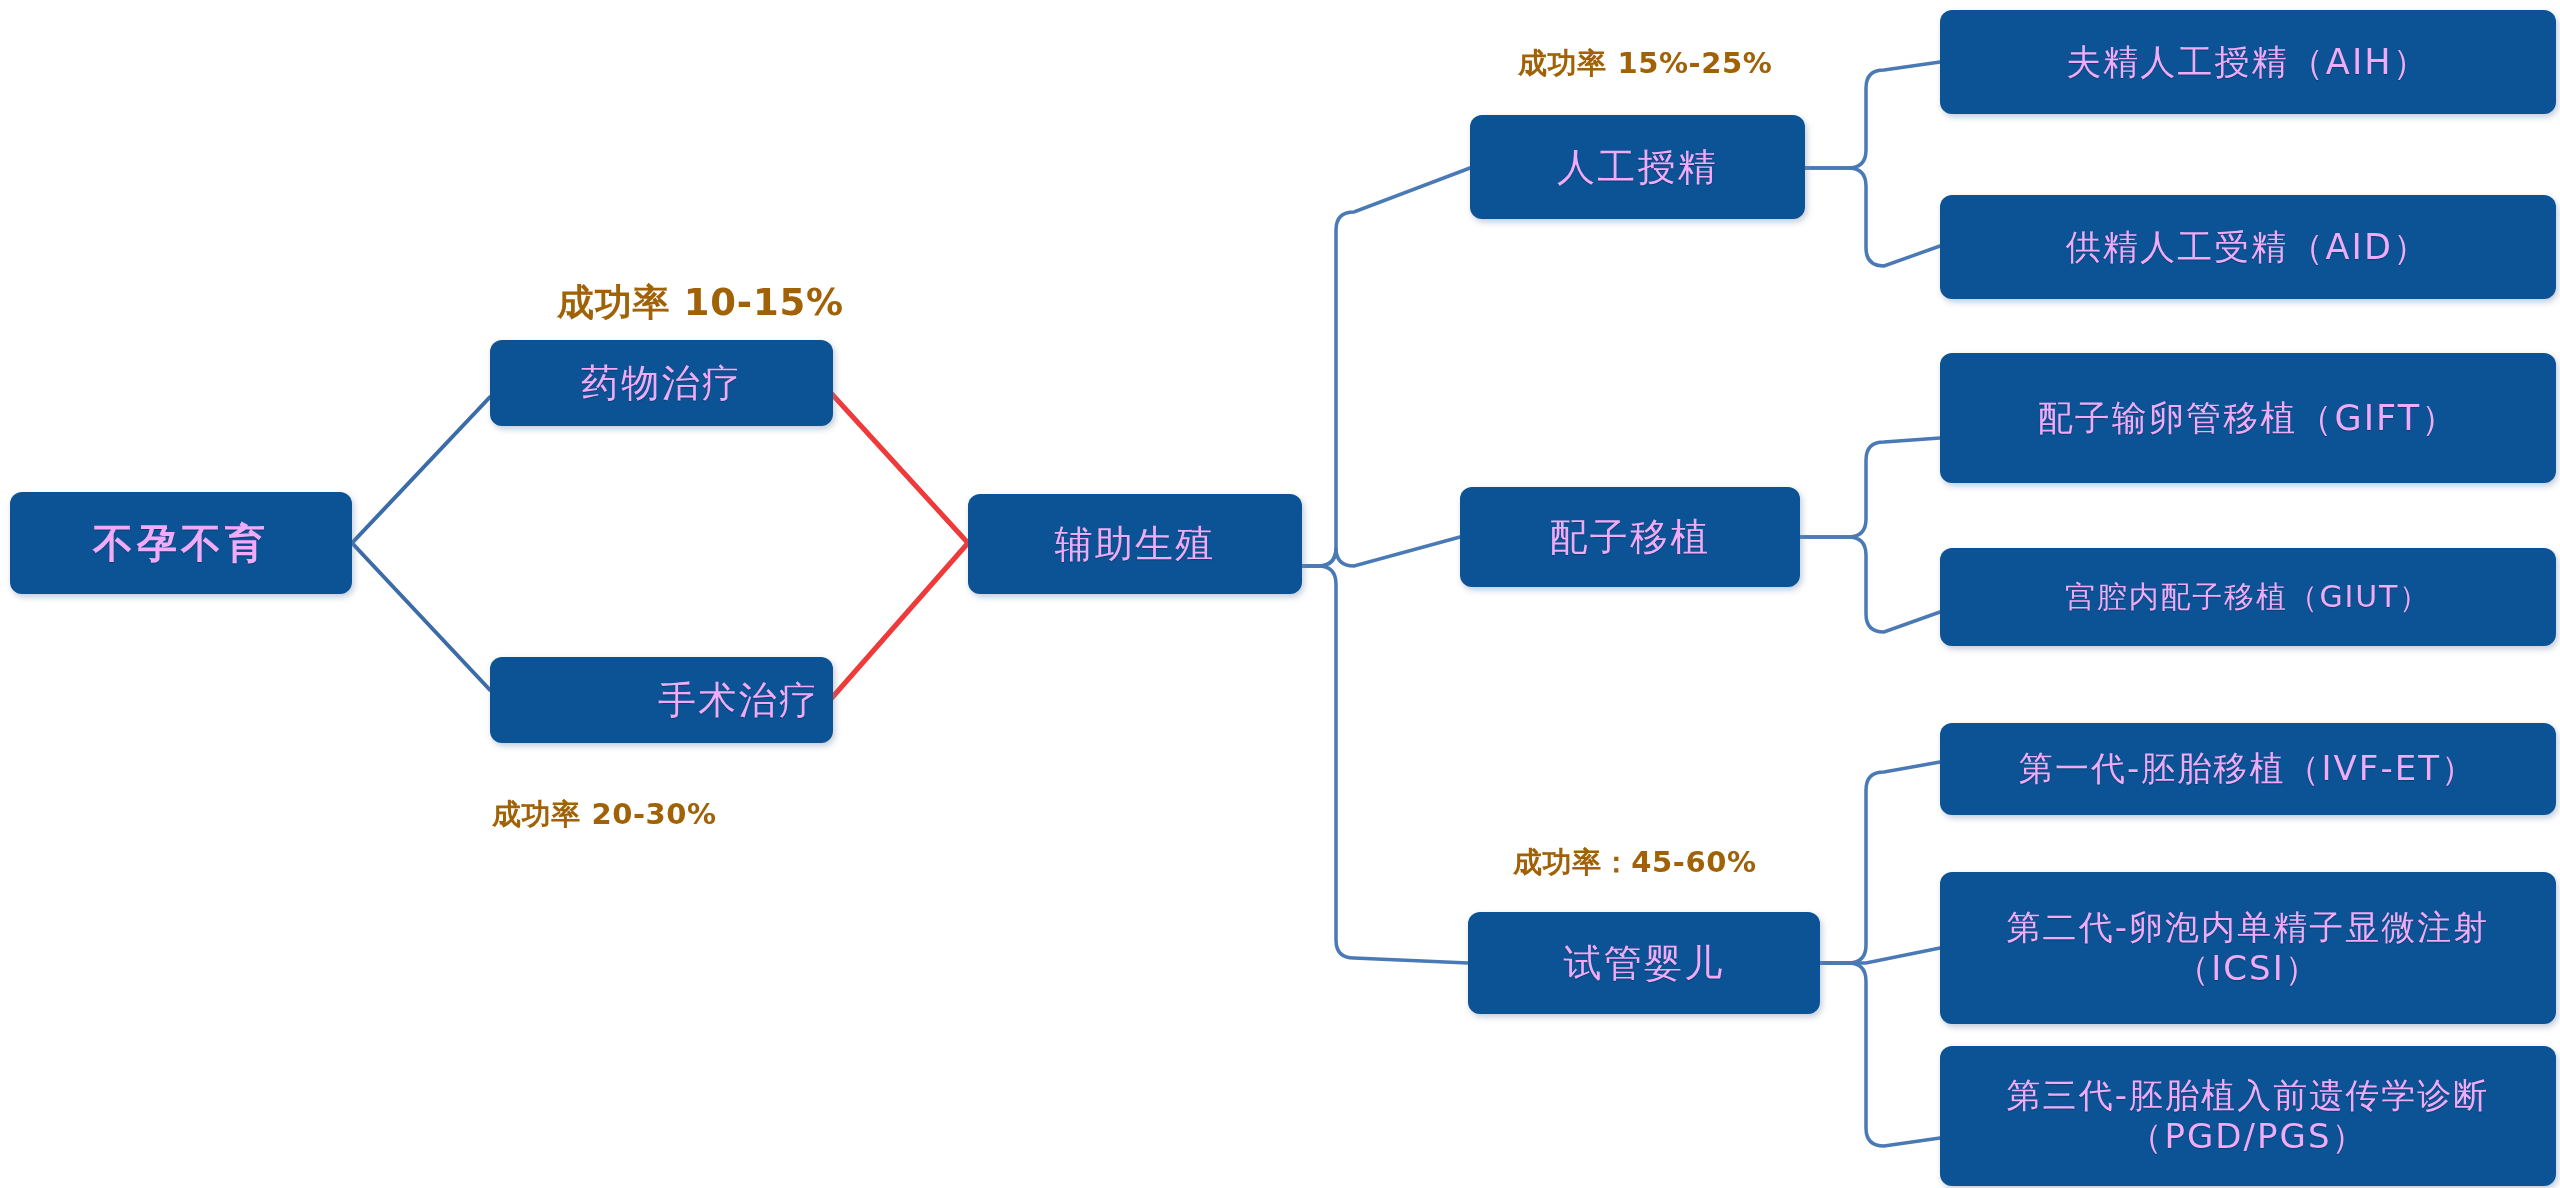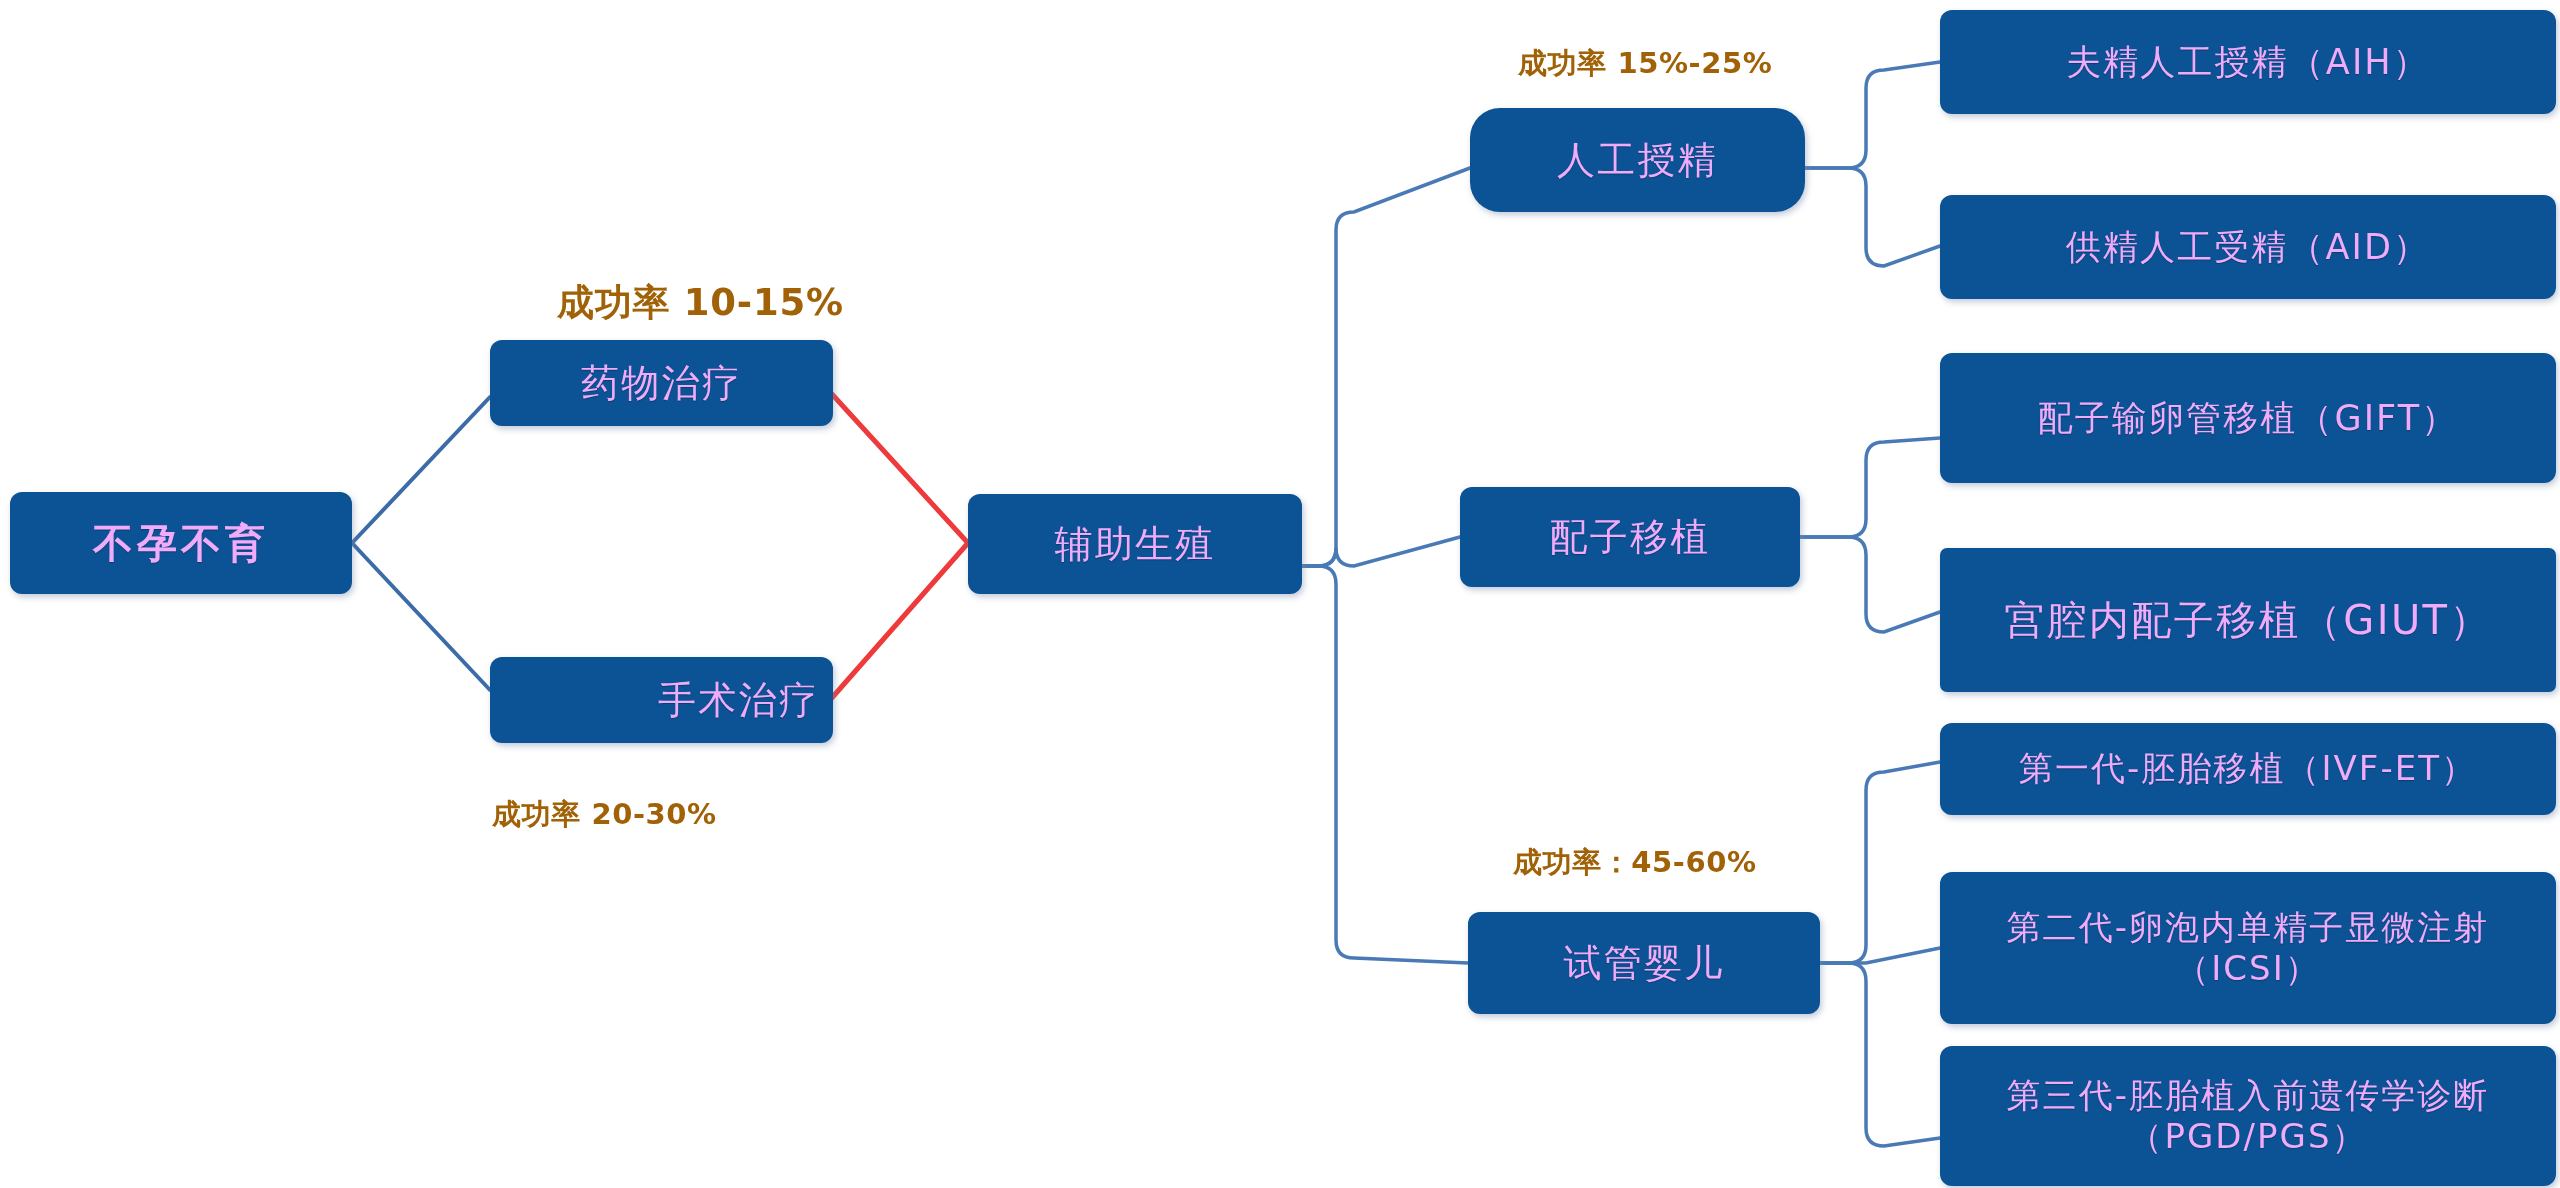--- a/index.html
+++ b/index.html
@@ -111,41 +111,41 @@
   </div>
 
   <div class="label" style="left:492px; top:795px; font-size:29px;">成功率 20-30%</div>
 
   <div class="node" style="left:968px; top:494px; width:334px; height:100px; font-size:38px;">
     <span>辅助生殖</span>
   </div>
 
   <div class="label" style="left:1518px; top:44px; font-size:29px;">成功率 15%-25%</div>
 
-  <div class="node" style="left:1470px; top:108px; width:335px; height:104px; font-size:38px;border-radius:30px;">
+  <div class="node" style="left:1470px; top:115px; width:335px; height:104px; font-size:38px;">
     <span>人工授精</span>
   </div>
 
   <div class="node" style="left:1940px; top:10px; width:616px; height:104px; font-size:35px;">
     <span>夫精人工授精（AIH）</span>
   </div>
 
   <div class="node" style="left:1940px; top:195px; width:616px; height:104px; font-size:35px;">
     <span>供精人工受精（AID）</span>
   </div>
 
   <div class="node" style="left:1460px; top:487px; width:340px; height:100px; font-size:38px;">
     <span>配子移植</span>
   </div>
 
   <div class="node" style="left:1940px; top:353px; width:616px; height:130px; font-size:35px;">
     <span>配子输卵管移植（GIFT）</span>
   </div>
 
-  <div class="node" style="left:1940px; top:548px; width:616px; height:144px; font-size:40px;border-radius:7px;">
+  <div class="node" style="left:1940px; top:548px; width:616px; height:98px; font-size:30px;">
     <span>宫腔内配子移植（GIUT）</span>
   </div>
 
   <div class="label" style="left:1513px; top:843px; font-size:29px;">成功率：45-60%</div>
 
   <div class="node" style="left:1468px; top:912px; width:352px; height:102px; font-size:38px;">
     <span>试管婴儿</span>
   </div>
 
   <div class="node" style="left:1940px; top:723px; width:616px; height:92px; font-size:34px;">

